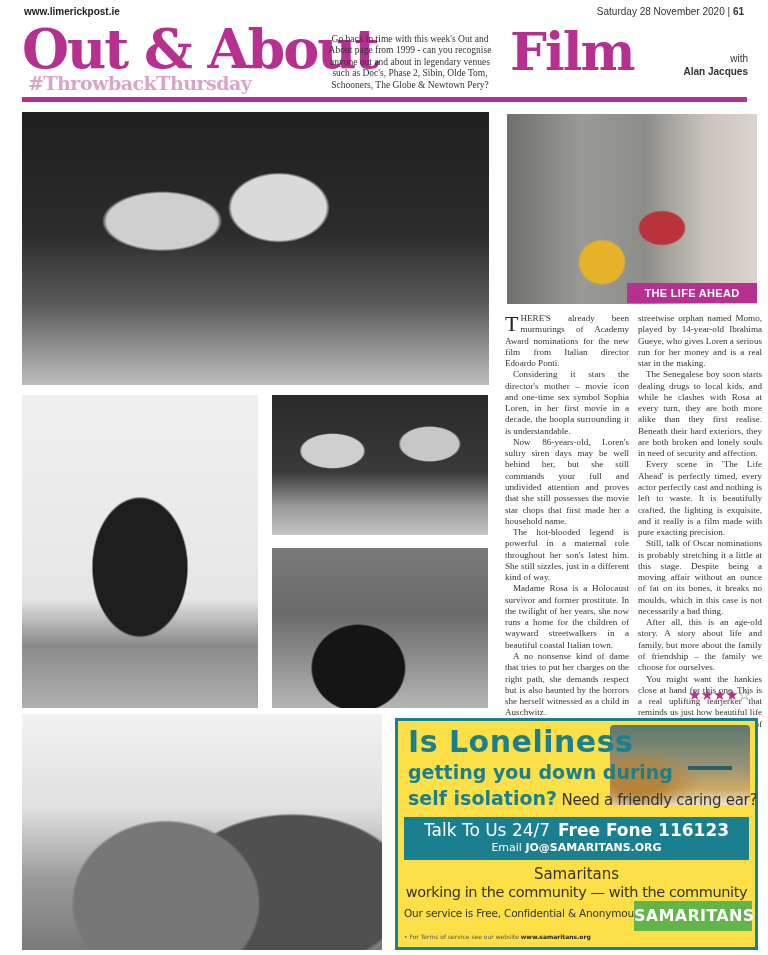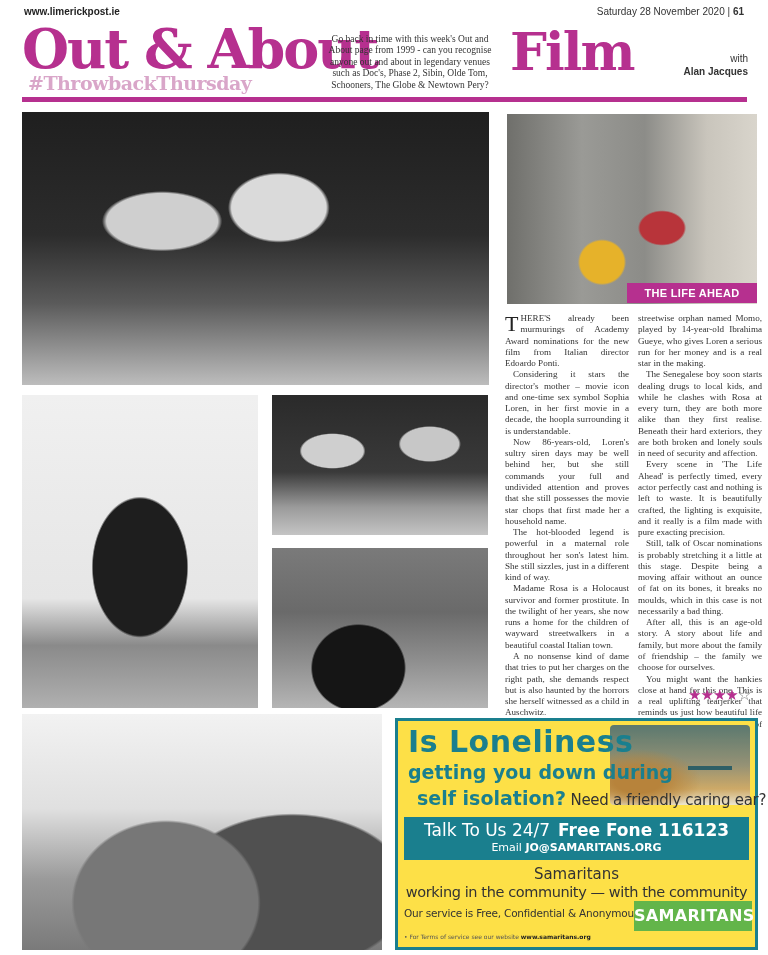--- a/index.html
+++ b/index.html
@@ -54,21 +54,21 @@
   .article-col p { text-indent: 8px; }
   .article-col p.first { text-indent: 0; }
   .dropcap { float: left; font-size: 22px; line-height: 0.9; margin: 1px 2px 0 0; color: #222; }
   .rating { left: 688px; top: 688px; font: 15px/1 "DejaVu Sans", sans-serif; color: #b6308f; letter-spacing: -1px; }
   .rating .empty { color: #777; }
 
   
   .ad { left: 395px; top: 718px; width: 363px; height: 232px; border: 3px solid #1a7f8e; background: #fde047; }
   .ad-h1 { left: 10px; top: 6px; font: bold 30px/1 "DejaVu Sans", sans-serif; color: #1a7f8e; letter-spacing: 0.5px; }
   .ad-h2 { left: 10px; top: 42px; font: bold 19px/1 "DejaVu Sans", sans-serif; color: #1a7f8e; }
-  .ad-h3 { left: 19px; top: 68px; font: bold 19px/1 "DejaVu Sans", sans-serif; color: #1a7f8e; white-space: nowrap; }
+  .ad-h3 { left: 10px; top: 68px; font: bold 19px/1 "DejaVu Sans", sans-serif; color: #1a7f8e; white-space: nowrap; }
   .ad-h3 .sub { font: 15px "DejaVu Sans", sans-serif; color: #333; font-weight: normal; letter-spacing: -0.3px; }
   .ad-photo { left: 212px; top: 4px; width: 140px; height: 80px;
     background: radial-gradient(ellipse at 20% 70%, #b07a3a 0 15%, transparent 40%),
                 linear-gradient(180deg, #4a6e74 0%, #8a8a7a 50%, #c9a46b 80%, #e9e6df 100%);
     border-radius: 4px; opacity: 0.9; }
   .ad-bench { left: 290px; top: 45px; width: 44px; height: 4px; background: #2e5f66; }
   .ad-band { left: 6px; top: 96px; width: 345px; height: 43px; background: #1a7f8e; color: #fff; text-align: center; }
   .ad-band .l1 { font: 17px/1.3 "DejaVu Sans", sans-serif; white-space: nowrap; margin-top: 2px; }
   .ad-band .l1 b { font-weight: bold; margin-left: 8px; }
   .ad-band .l2 { font: 11px/1.2 "DejaVu Sans", sans-serif; }

